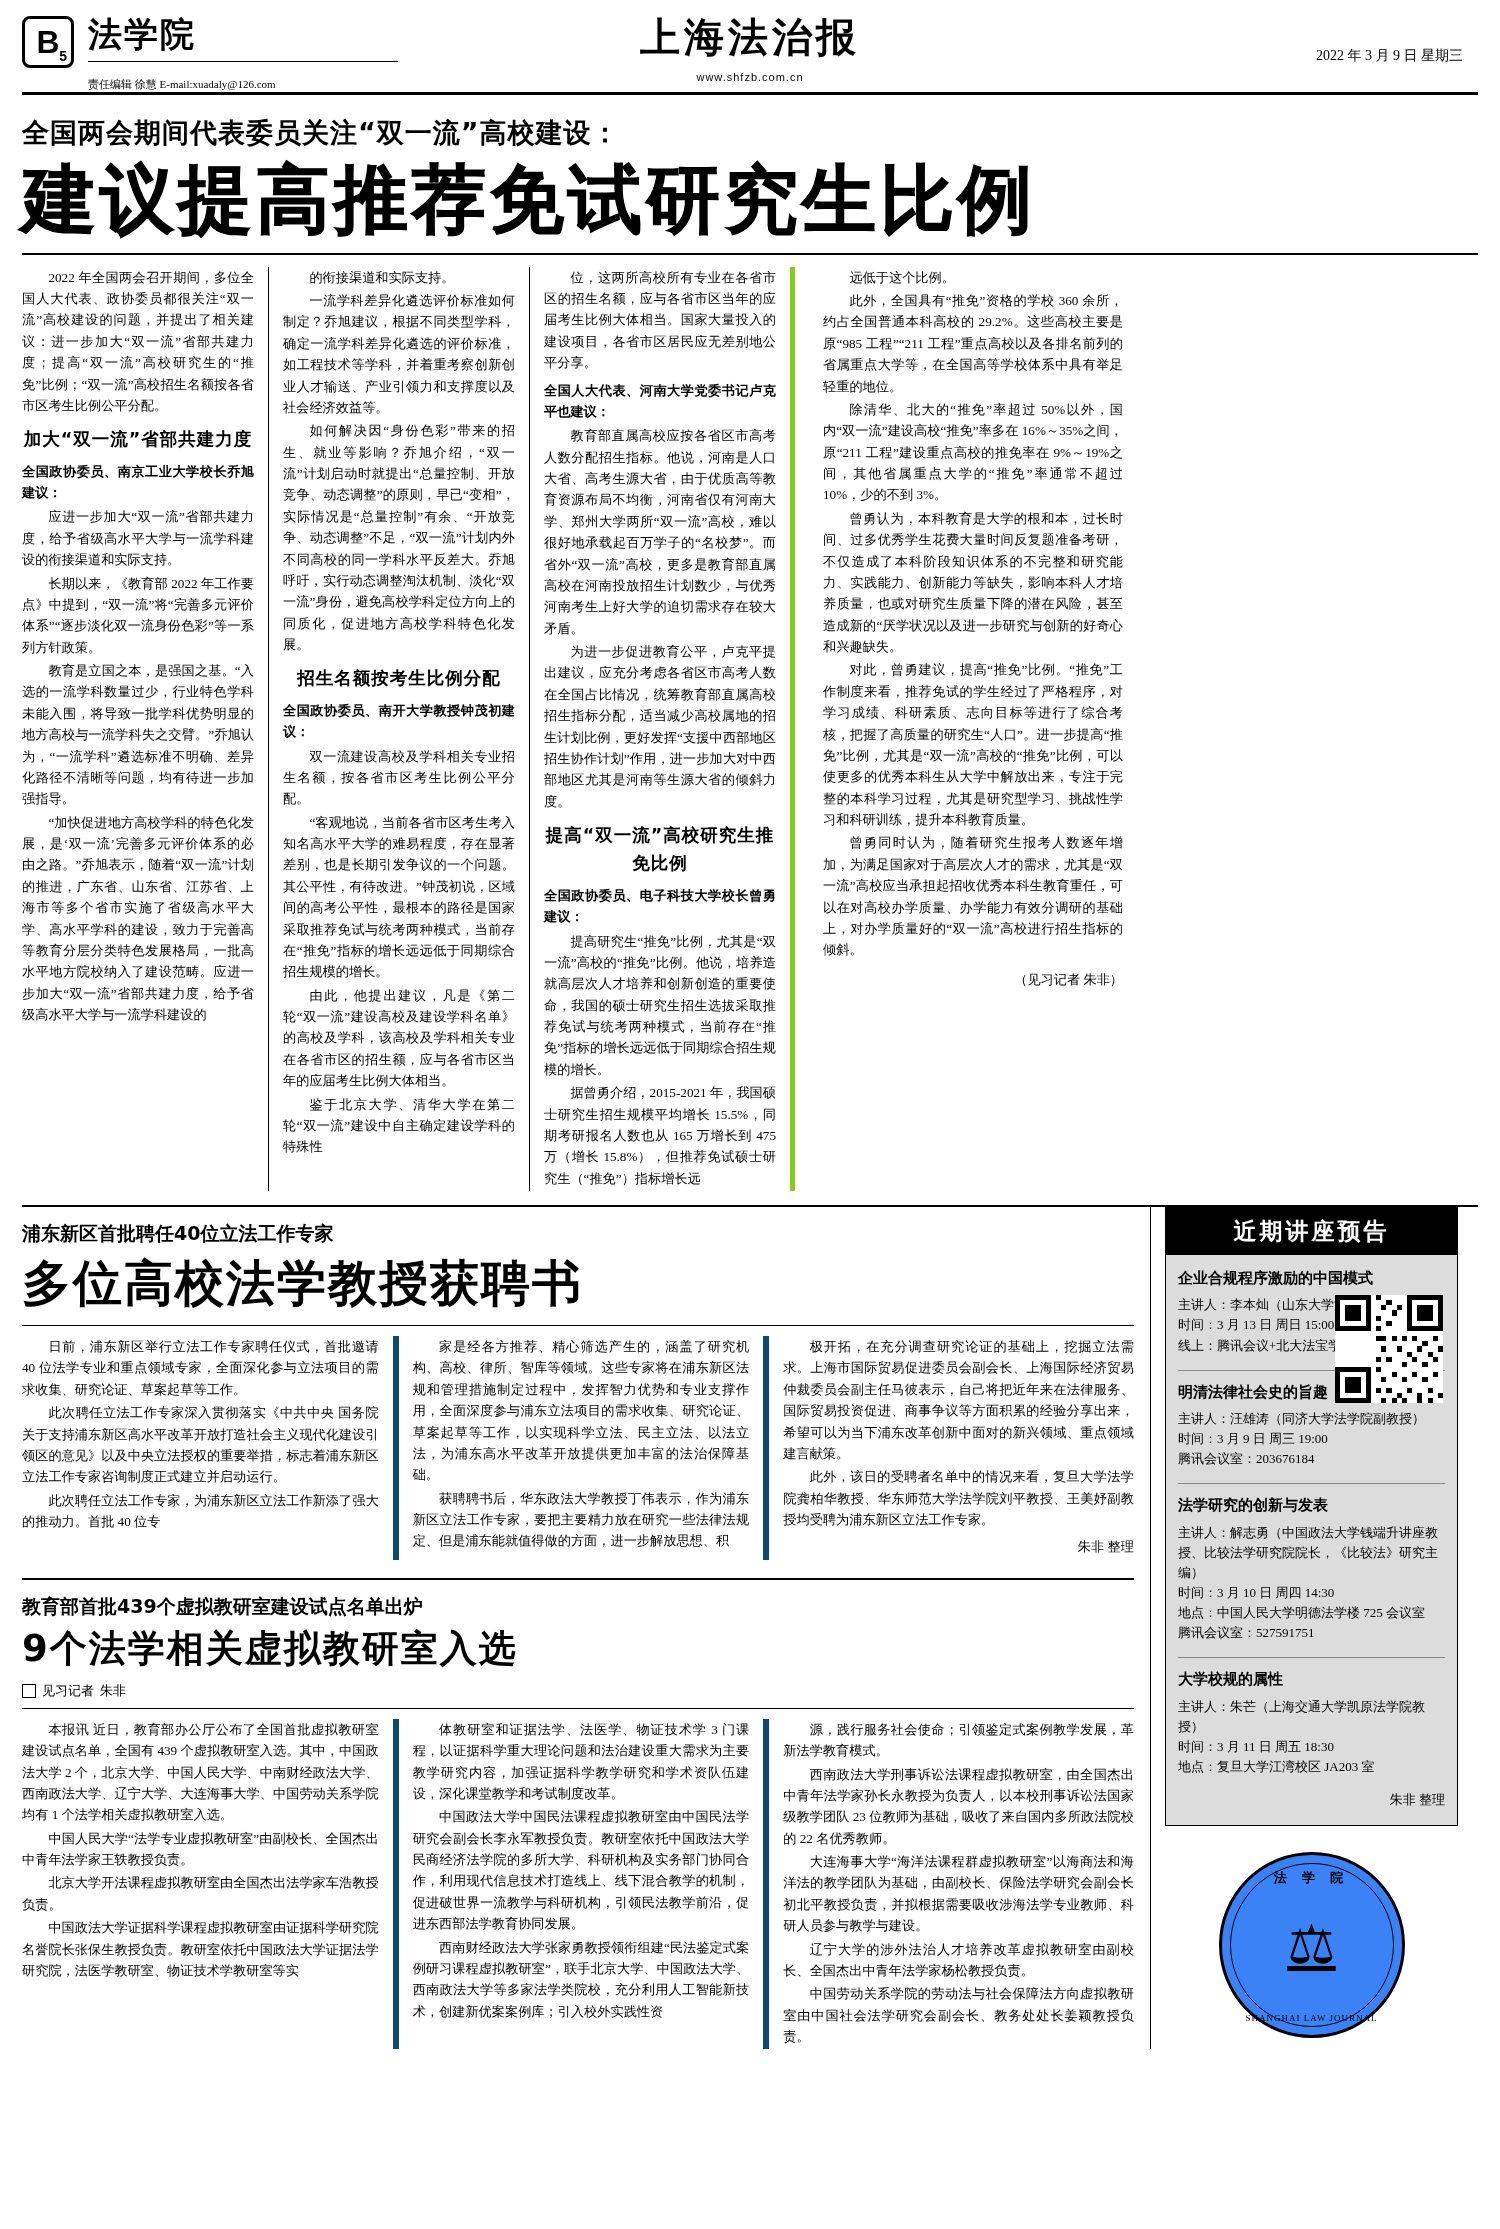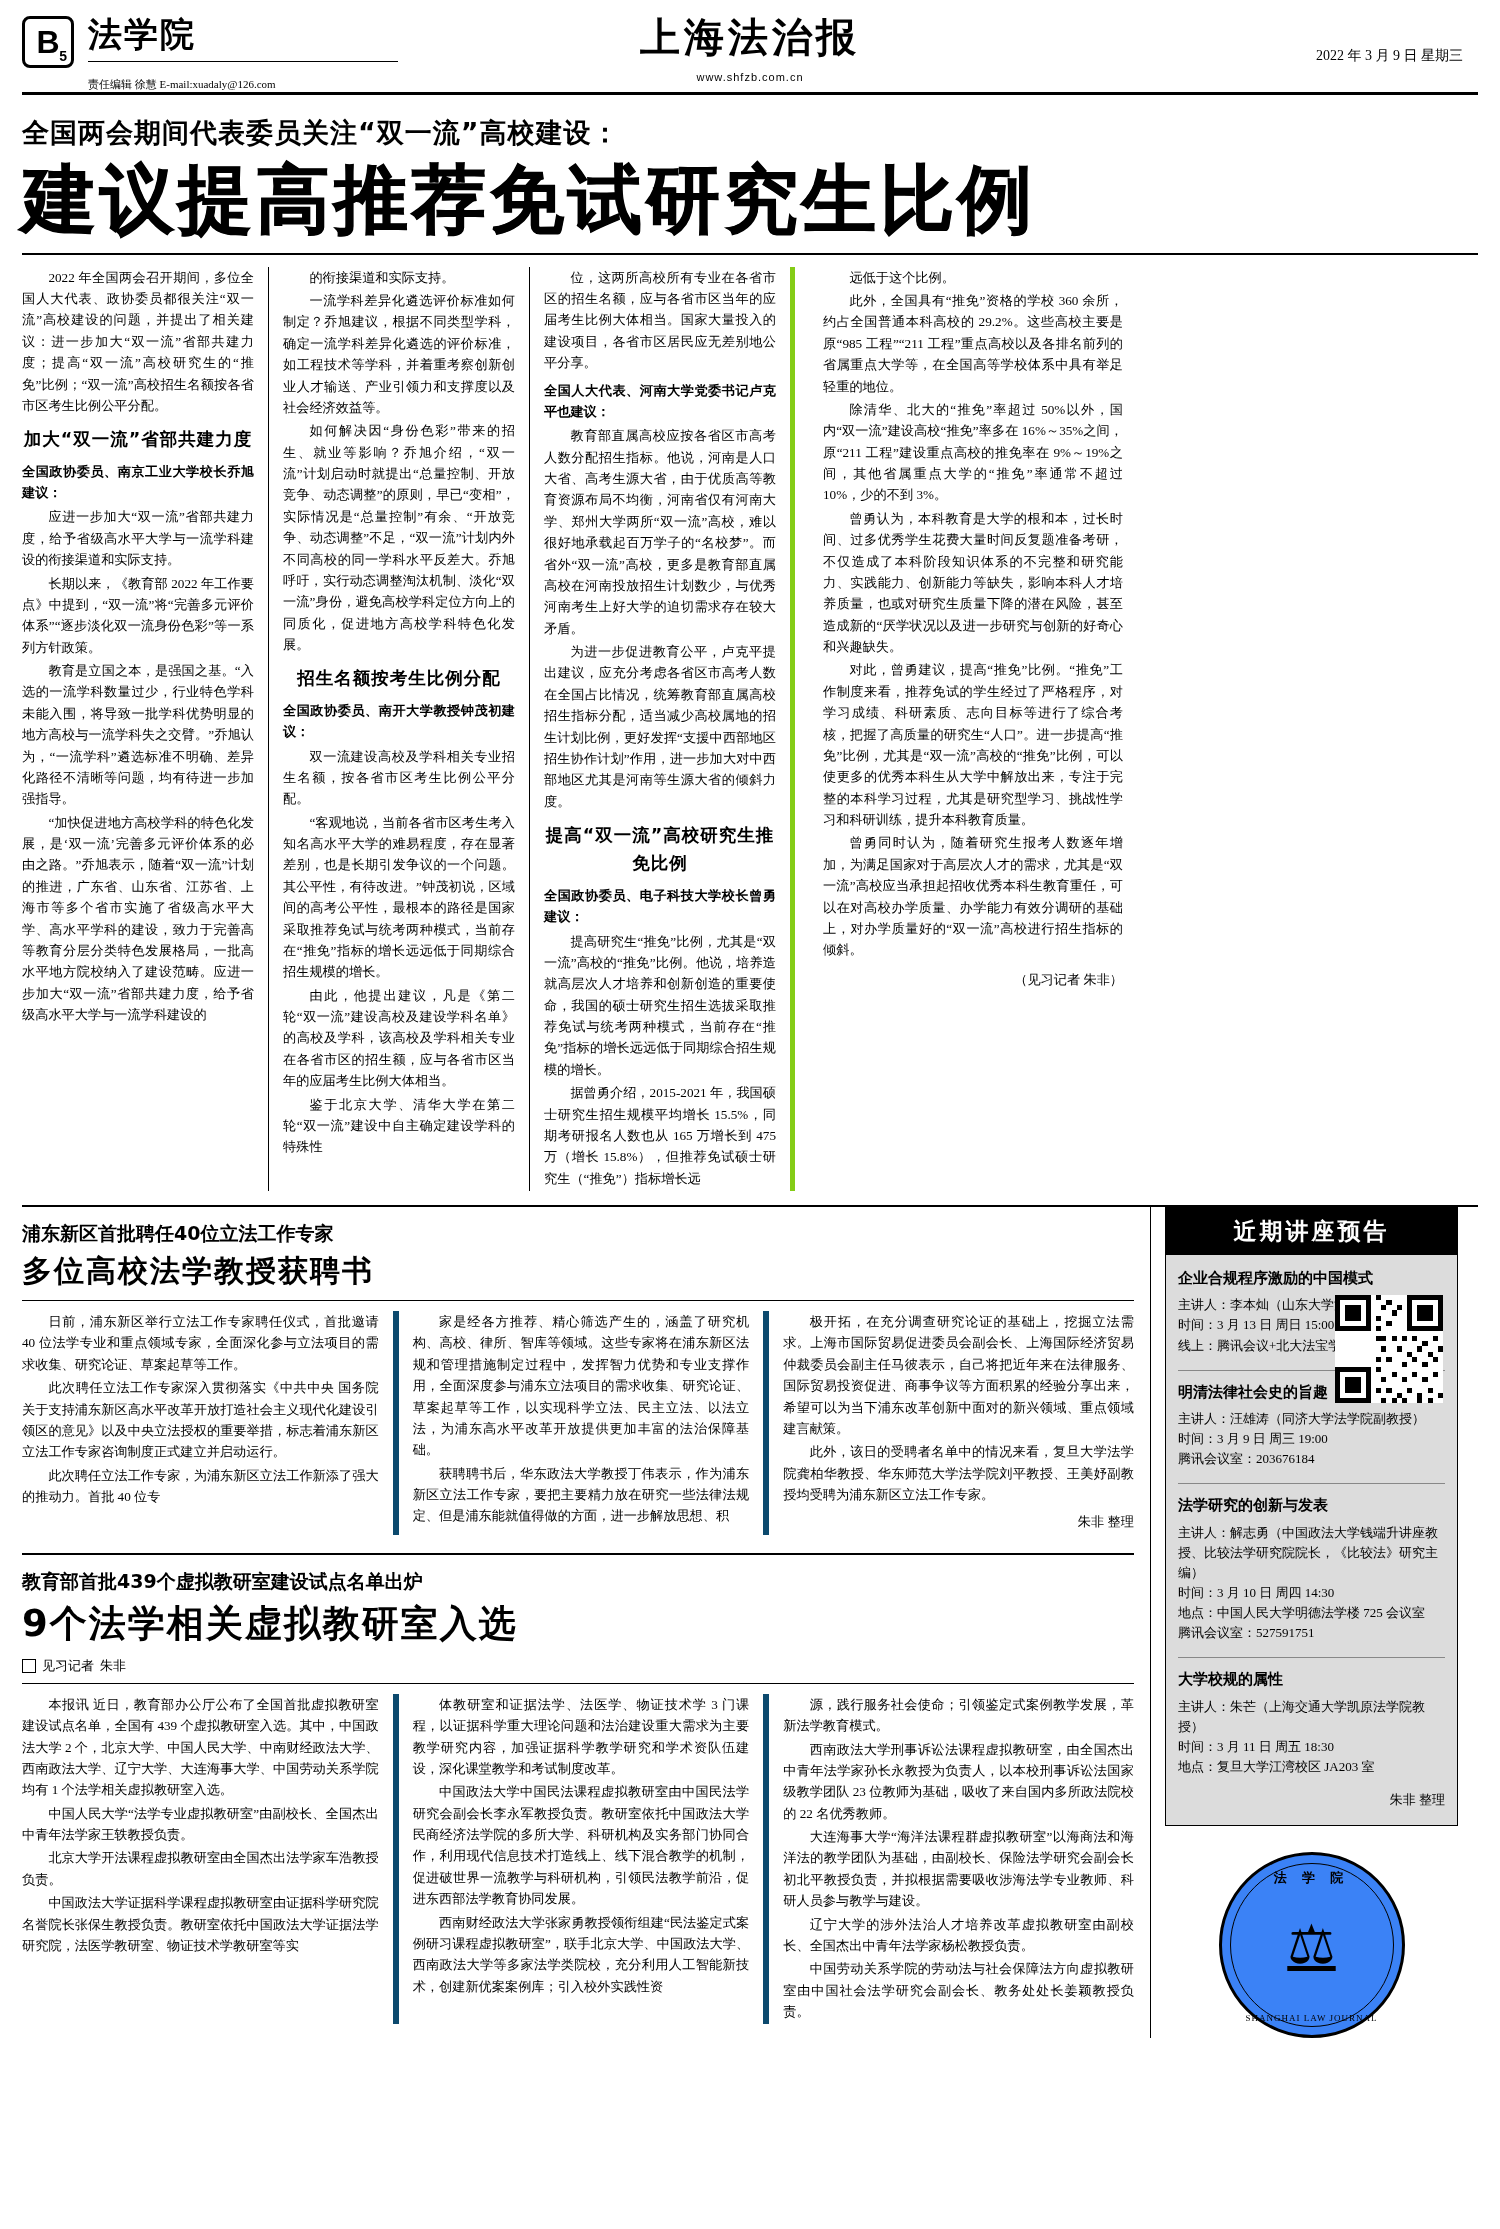--- a/index.html
+++ b/index.html
@@ -56,21 +56,21 @@
   .c4{width:300px;padding-left:28px;border-left:5px solid #84cc16;}
 
   .divider-h{margin:14px 22px 0 22px;border-top:2px solid #000;}
 
   
   .mid-wrap{display:flex;margin:0 22px;}
   .mid-left{width:1128px;padding-right:16px;box-sizing:border-box;}
   .mid-right{width:308px;border-left:1px solid #000;padding-left:14px;box-sizing:border-box;}
 
   .story-kicker{font-size:19px;font-weight:bold;margin:14px 0 4px 0;font-family:"DejaVu Sans",sans-serif;}
-  .story-head{font-size:30px;font-weight:bold;letter-spacing:2px;margin:4px 0 8px 0;font-family:"DejaVu Sans",sans-serif;}
+  .story-head{font-size:49px;font-weight:bold;letter-spacing:2px;margin:4px 0 8px 0;font-family:"DejaVu Sans",sans-serif;}
   .story-head.small{font-size:37px;}
   .thin-rule{border-top:1px solid #000;margin:4px 0 10px 0;}
 
   .s2-cols{display:flex;}
   .s2-cols .cc{width:33.33%;font-size:13.2px;line-height:1.62;text-align:justify;padding:0 14px;box-sizing:border-box;border-left:6px solid #0c4a6e;}
   .s2-cols .cc:first-child{padding-left:0;border-left:none;}
   .s2-cols .cc:last-child{padding-right:0;}
   .s2-cols p{margin:0 0 2px 0;text-indent:2em;}
   .s2-cols .sign{text-align:right;text-indent:0;margin-top:6px;}
 

